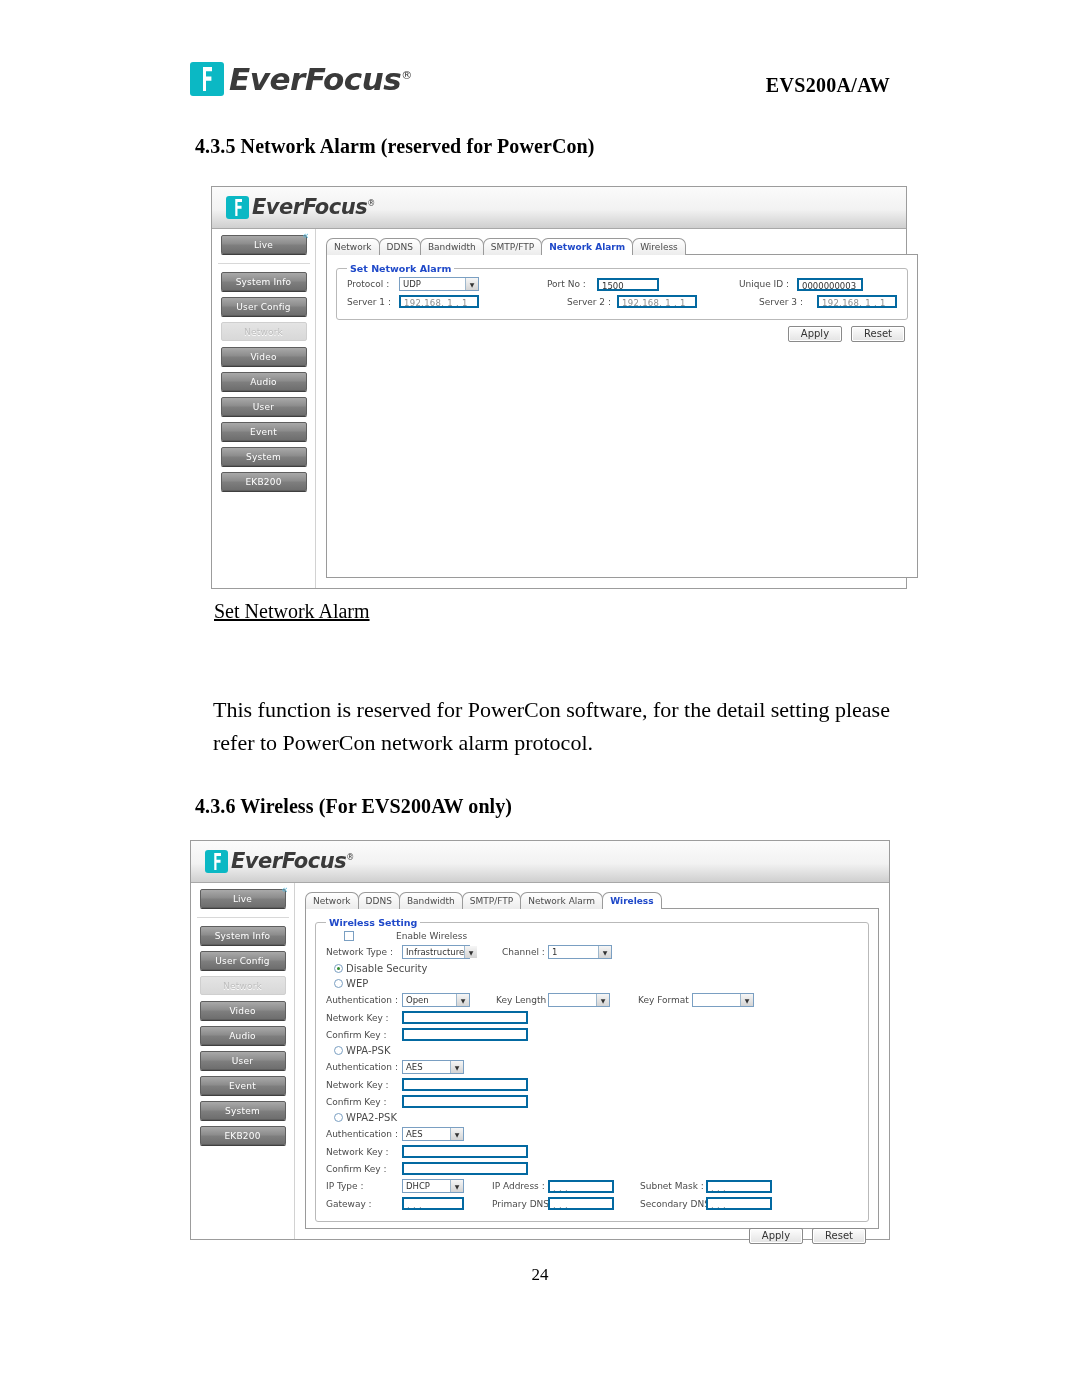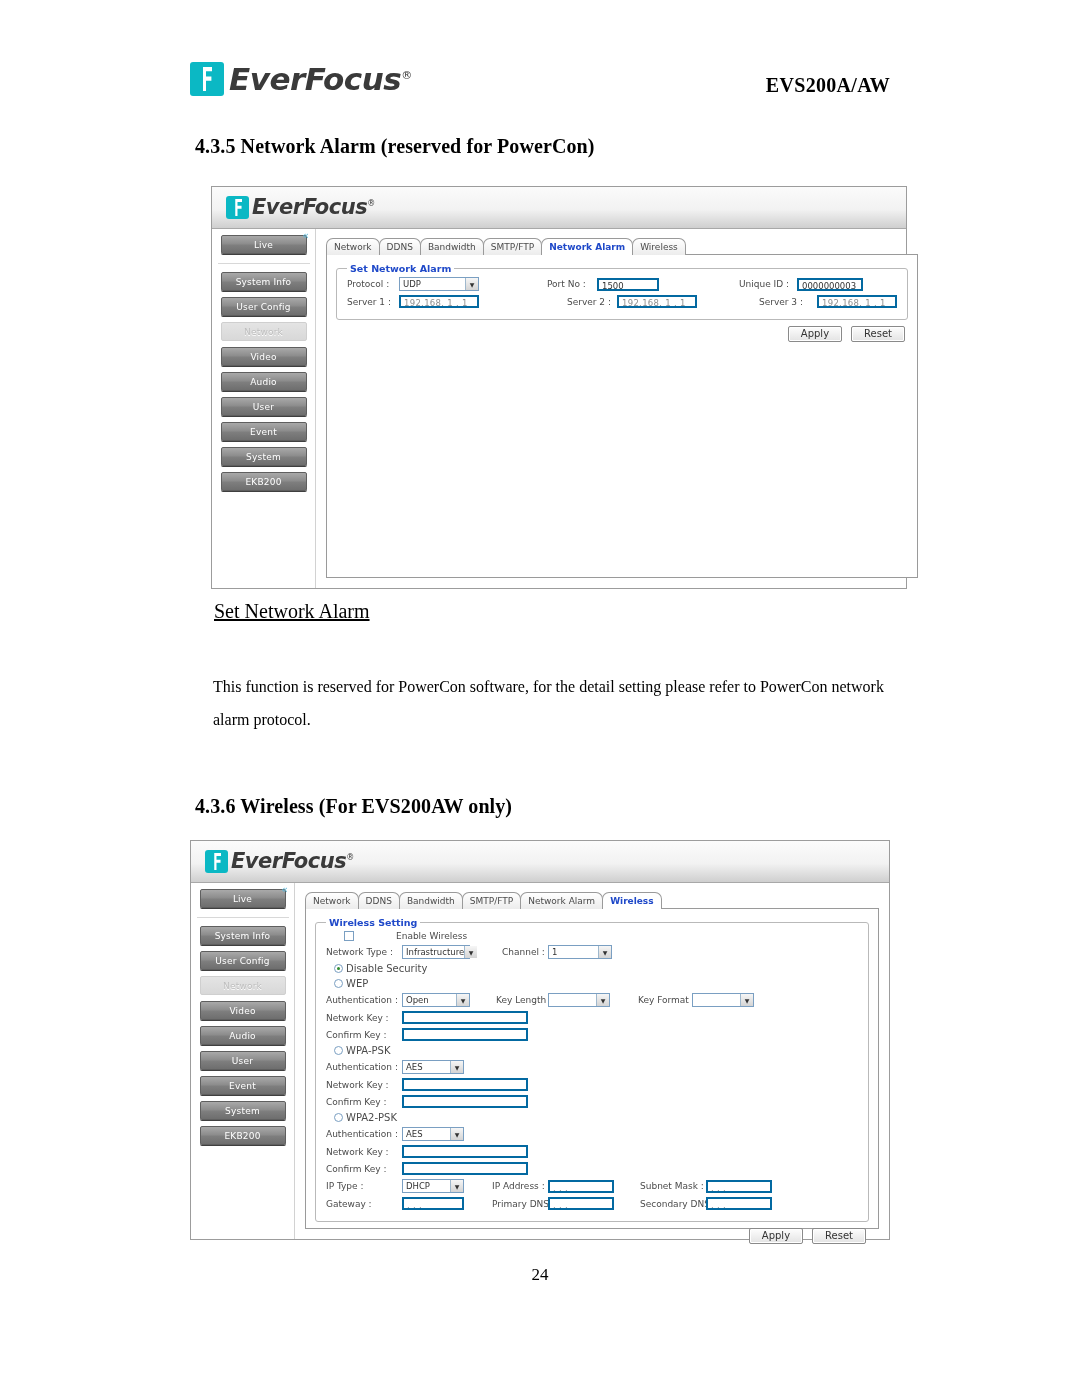--- a/index.html
+++ b/index.html
@@ -100,23 +100,23 @@
   .subheading {
     position: absolute;
     left: 214px;
     top: 600px;
     font-size: 20px;
     text-decoration: underline;
   }
   .body-para {
     position: absolute;
     left: 213px;
-    top: 670px;
+    top: 693px;
     width: 680px;
-    font-size: 16px;
+    font-size: 22px;
     line-height: 33px;
   }
   .page-number {
     position: absolute;
     left: 0;
     top: 1265px;
     width: 1080px;
     text-align: center;
     font-size: 17px;
   }

